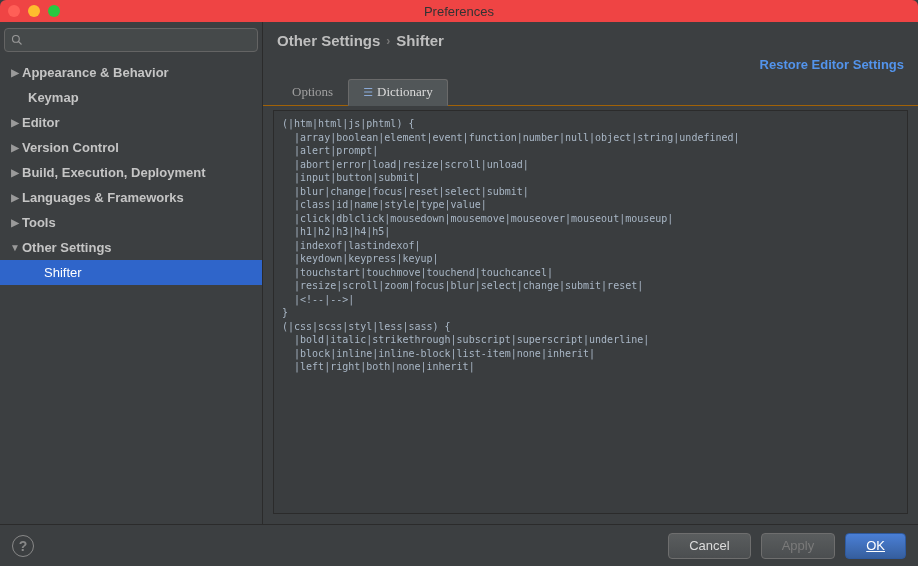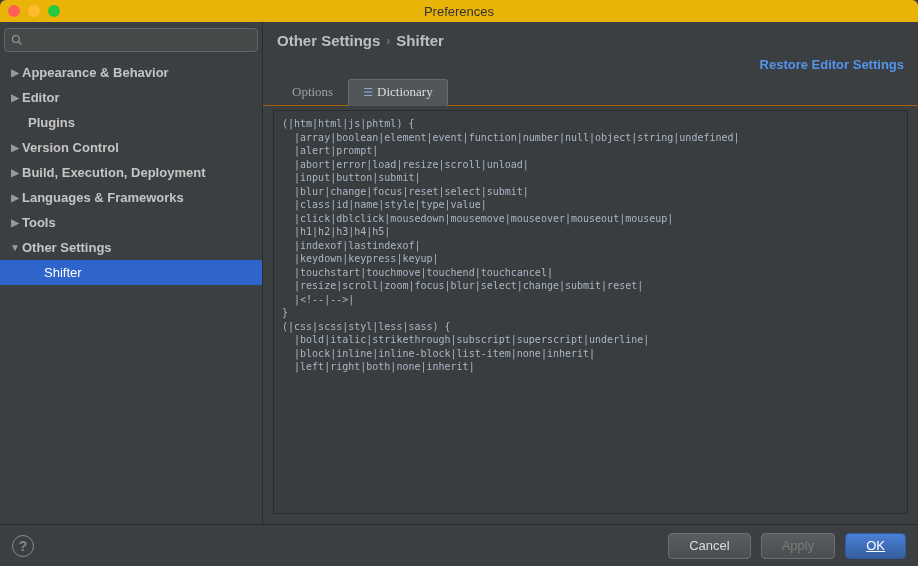--- a/index.html
+++ b/index.html
@@ -8,21 +8,21 @@
   font-size: 13px;
   background: #3c3f41;
   color: #bbbbbb;
   width: 918px;
   height: 566px;
   overflow: hidden;
   display: flex;
   flex-direction: column;
 }
 .titlebar {
-  background: #eab308;
+  background: #ef4444;
   height: 22px;
   display: flex;
   align-items: center;
   padding: 0 8px;
   position: relative;
   border-top-left-radius: 6px;
   border-top-right-radius: 6px;
 }
 .traffic-lights { display: flex; gap: 8px; }
 .traffic-light { width: 12px; height: 12px; border-radius: 50%; }
@@ -222,26 +222,26 @@
             <line x1="10" y1="10" x2="14" y2="14" stroke="#999" stroke-width="1.5"></line>
           </svg>
         <input type="text" placeholder="" style="">
       </div>
     </div>
     <div class="tree">
       <div class="tree-item">
           <span class="arrow">▶</span>
           <span>Appearance &amp; Behavior</span>
         </div>
+      <div class="tree-item child">
+          <span>Keymap</span>
+        </div>
       <div class="tree-item">
           <span class="arrow">▶</span>
           <span>Editor</span>
-        </div>
-      <div class="tree-item child">
-          <span>Plugins</span>
         </div>
       <div class="tree-item">
           <span class="arrow">▶</span>
           <span>Version Control</span>
         </div>
       <div class="tree-item">
           <span class="arrow">▶</span>
           <span>Build, Execution, Deployment</span>
         </div>
       <div class="tree-item">

